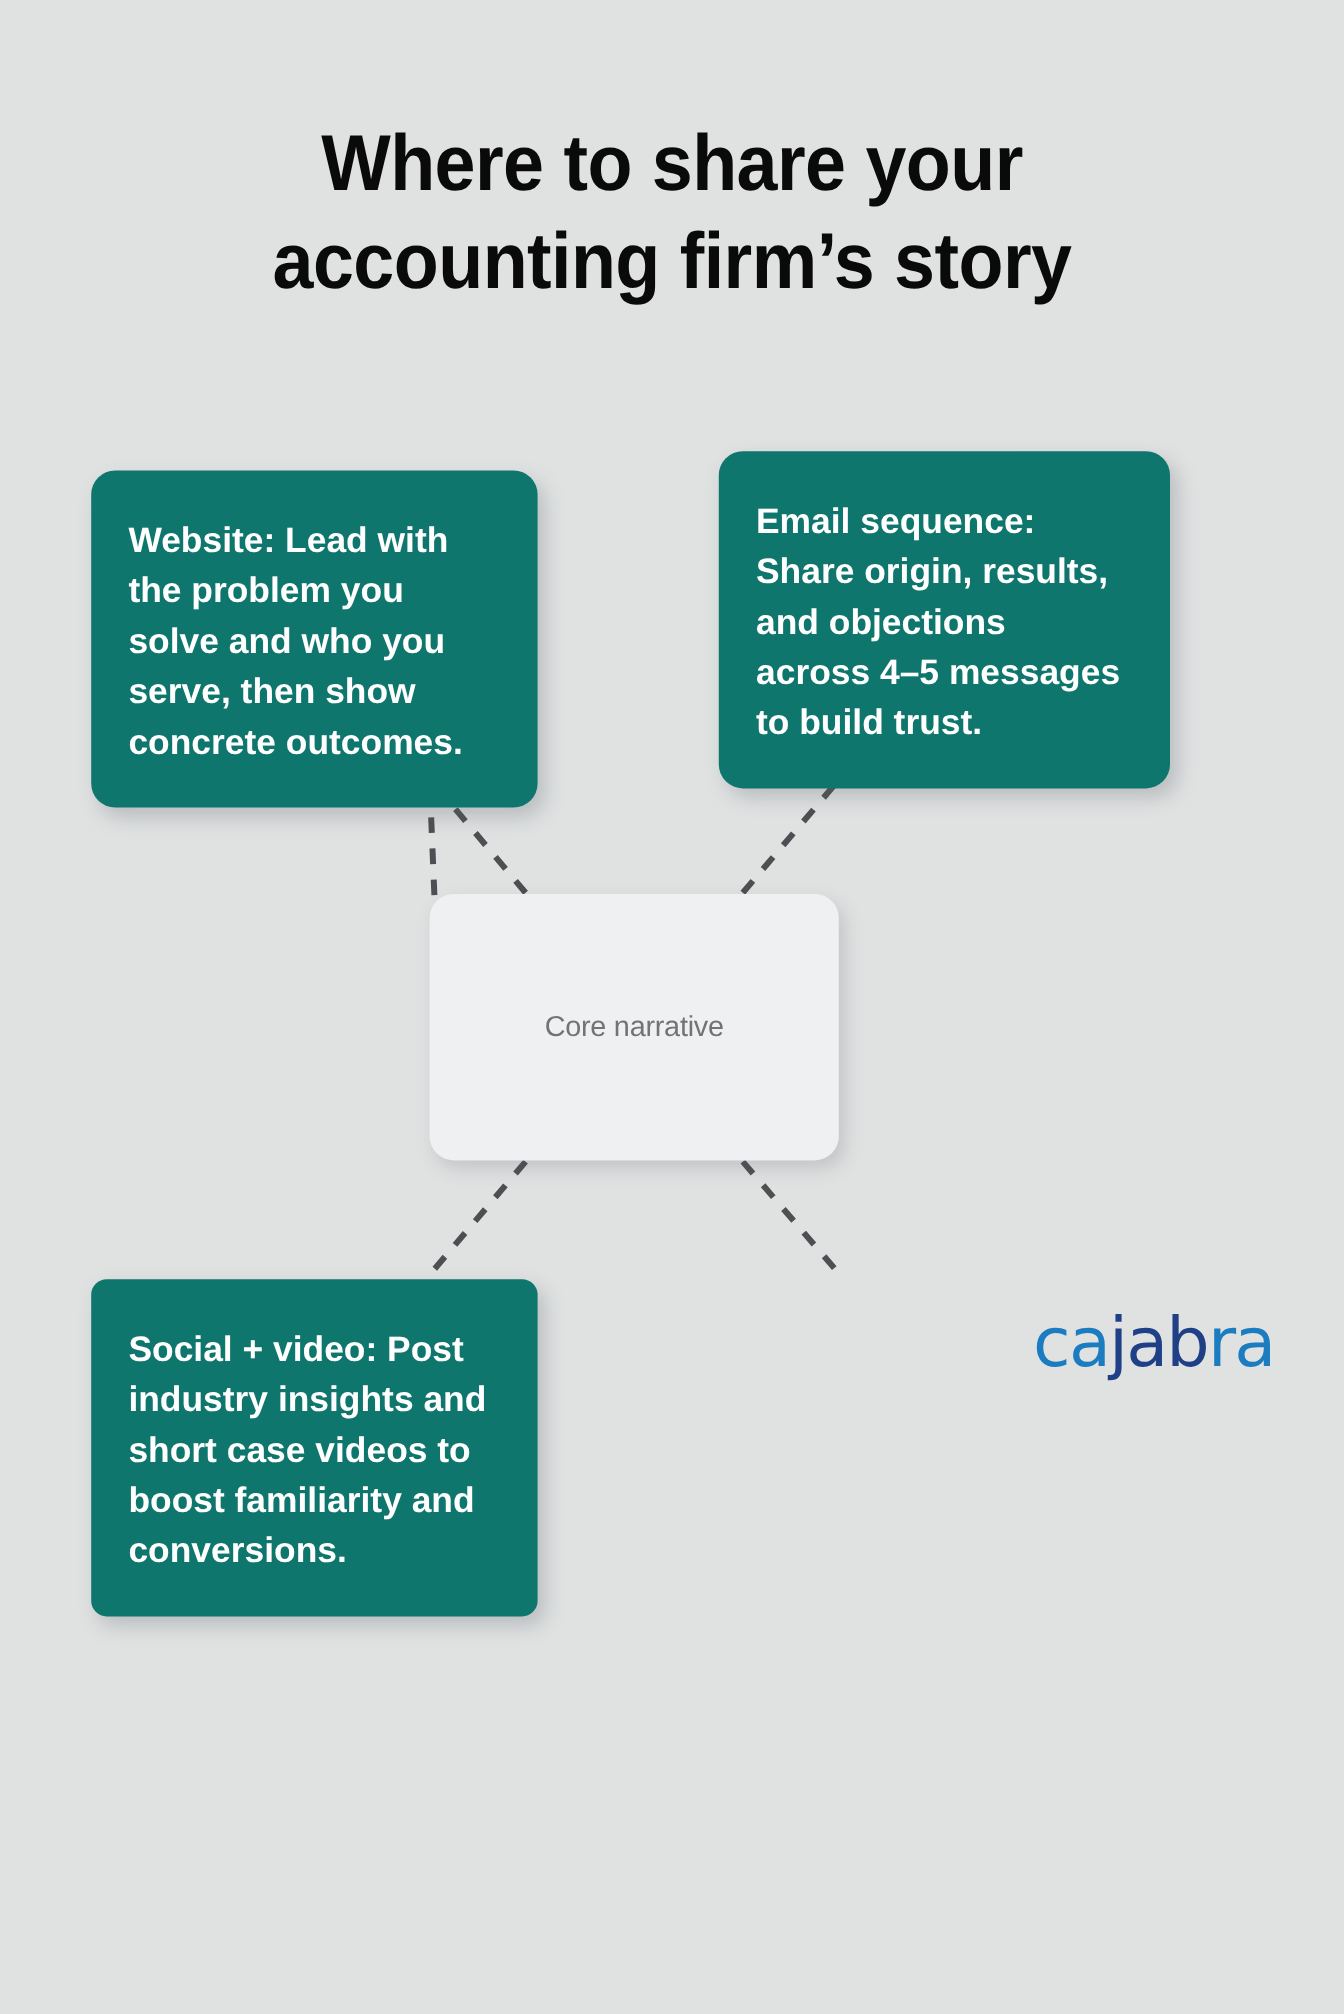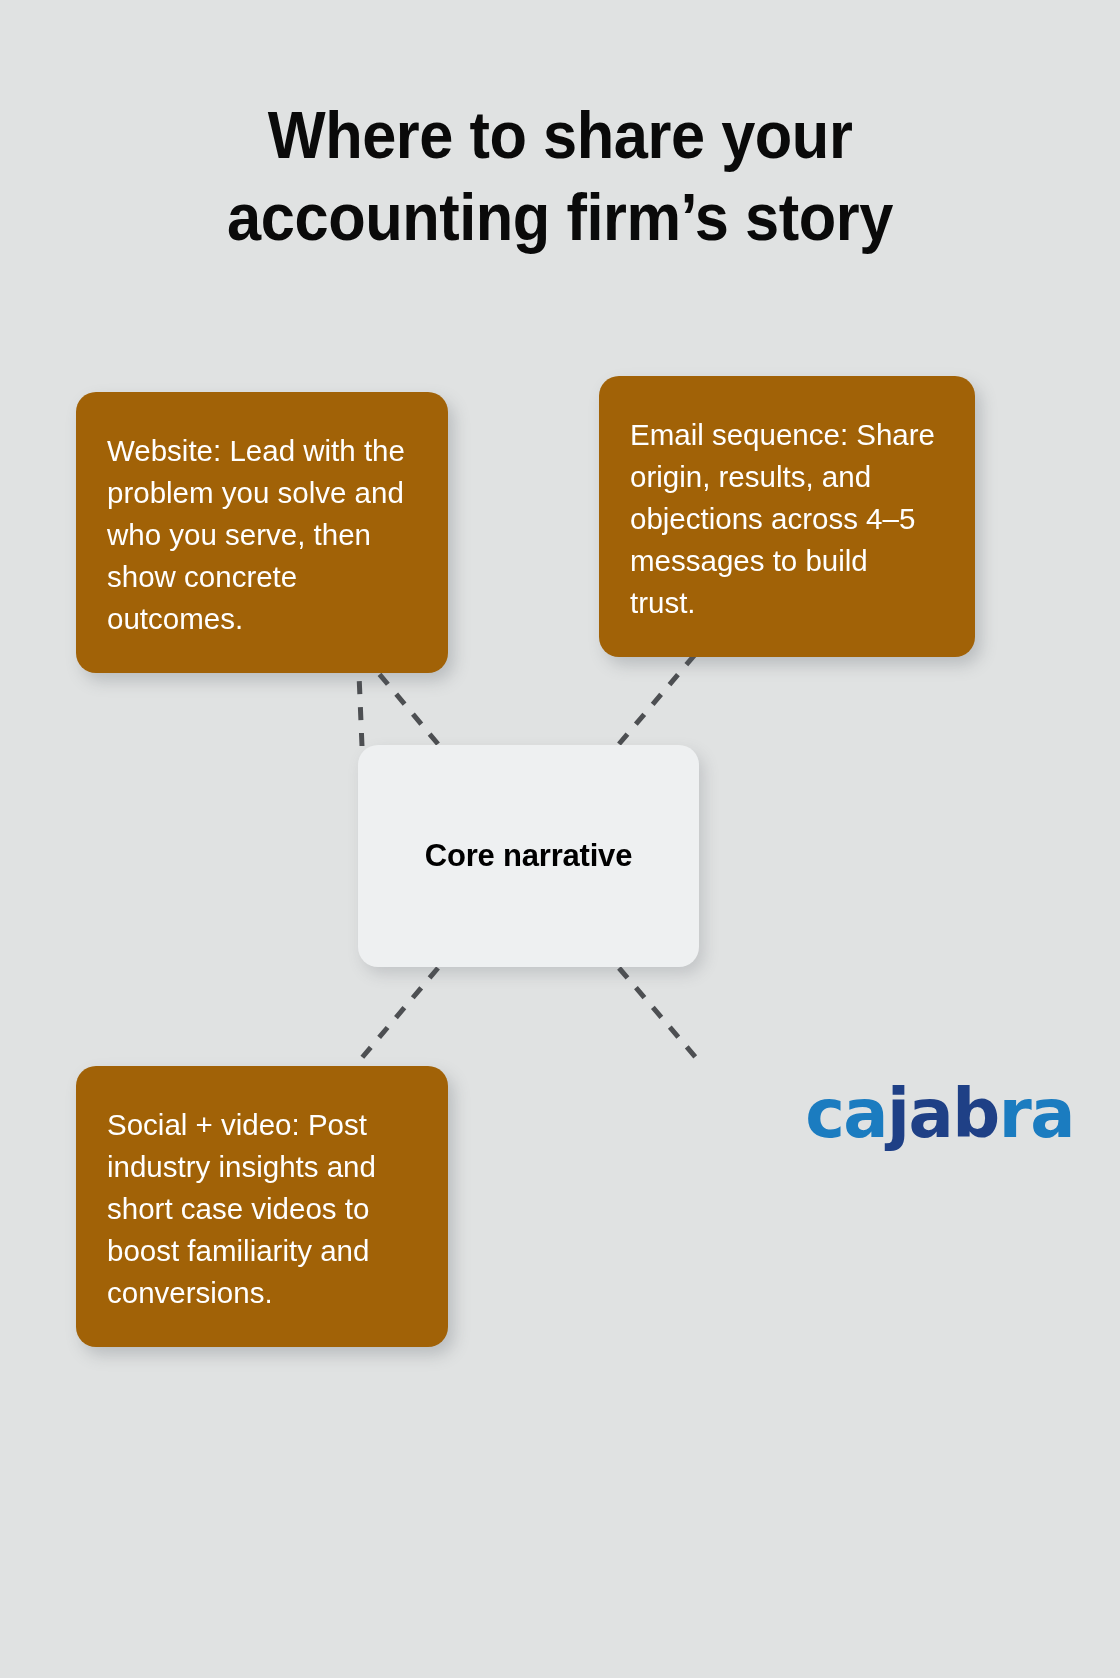--- a/index.html
+++ b/index.html
@@ -50,62 +50,62 @@
     pointer-events: none;
   }
 
   
   .node {
     position: absolute;
     box-sizing: border-box;
     border-radius: 20px;
   }
   .leaf {
-    background: #a16207;
+    background: #0f766e;
     color: #ffffff;
     padding: 38px 34px 34px 31px;
     font-size: 29.5px;
     line-height: 1.42;
-    font-weight: 400;
+    font-weight: 700;
     box-shadow: 6px 8px 16px rgba(90, 97, 105, 0.28);
   }
   .leaf p {
     margin: 0;
   }
 
   .node-tl { left: 76px;  top: 392px; width: 372px; min-height: 256px; }
   .node-tr { left: 599px; top: 376px; width: 376px; min-height: 256px; }
-  .node-bl { left: 76px;  top: 1066px; width: 372px; min-height: 256px; }
+  .node-bl { left: 76px;  top: 1066px; width: 372px; min-height: 256px; border-radius: 13px; }
   .node-br { left: 599px; top: 1066px; width: 376px; min-height: 224px; }
 
   .center {
     left: 358px;
     top: 745px;
     width: 341px;
     height: 222px;
     background: #eef0f1;
     box-shadow: 5px 7px 15px rgba(90, 97, 105, 0.22);
     display: flex;
     align-items: center;
     justify-content: center;
   }
   .center-label {
-    font-size: 31px;
-    font-weight: 700;
-    color: #000000;
+    font-size: 24px;
+    font-weight: 400;
+    color: #737373;
     letter-spacing: -0.2px;
   }
 
   
   .logo {
     position: absolute;
-    right: 46px;
+    right: 58px;
     bottom: 58px;
-    font-size: 67px;
-    font-weight: 700;
+    font-size: 57px;
+    font-weight: 400;
     letter-spacing: -1.5px;
     line-height: 1;
     font-family: "DejaVu Sans", sans-serif;
   }
   .logo .seg-a { color: #1b7cc0; }
   .logo .seg-b { color: #1f4086; }
   .logo .seg-c { color: #1f4086; }
   .logo .seg-d { color: #1b7cc0; }
 </style>
 </head>

